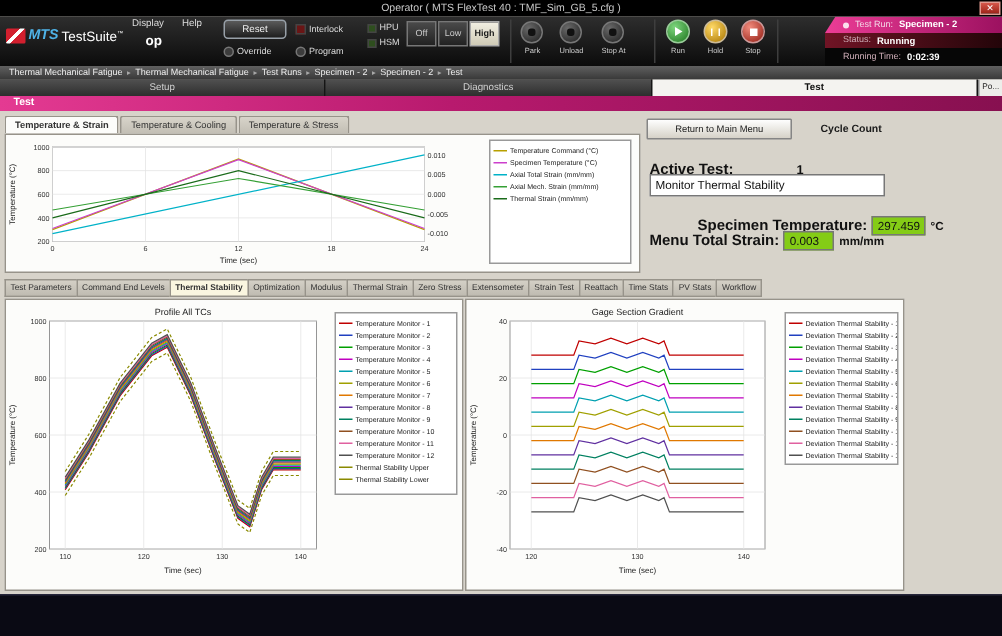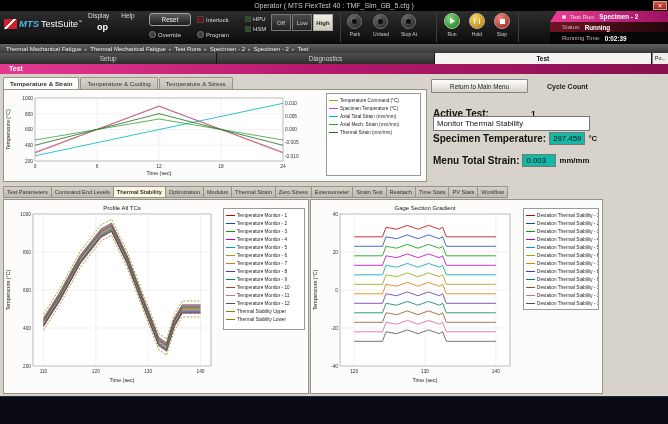--- a/index.html
+++ b/index.html
@@ -106,22 +106,22 @@
   .info-panel{position:absolute;left:429px;top:2px;width:236px;height:108px;}
   .btn-return{position:absolute;left:2px;top:3px;width:97px;height:14px;font-size:6.3px;color:#222;
     background:linear-gradient(#fefefe,#d6d2c8);border:1px solid #858585;border-radius:1px;padding:0;}
   .cycle-count{position:absolute;left:118px;top:7px;font-size:7px;font-weight:bold;color:#1a1a1a;}
   .active-row{position:absolute;left:4px;top:27px;}
   .ilabel{font-size:10px;font-weight:bold;color:#111;white-space:nowrap;}
   .active-value{margin-left:42px;font-size:8.5px;font-weight:bold;color:#111;}
   .test-name-box{position:absolute;left:4px;top:40px;width:152px;height:13px;background:#fff;border:1px solid #777;
     font-size:7.8px;line-height:13px;padding-left:3px;color:#111;}
   .reading-row{position:absolute;left:4px;display:flex;align-items:center;gap:3px;}
-  .reading-row.r0{top:56px;} .reading-row.r1{top:78px;} .reading-row.r2{top:96px;}
-  .vbox{background:#14b8a6;border:1px solid #777;padding:1px 3px;font-size:7.8px;min-width:26px;color:#111;}
+  .reading-row.r0{top:68px;margin-left:32px;} .reading-row.r1{top:78px;} .reading-row.r2{top:96px;}
+  .vbox{background:#84cc16;border:1px solid #777;padding:1px 3px;font-size:7.8px;min-width:26px;color:#111;}
   .unit{font-size:7.8px;font-weight:bold;color:#111;}
 
   
   .lower-tab-bar{position:absolute;left:3px;top:112px;display:flex;align-items:flex-end;}
   .low-tab{font-size:5.6px;padding:2px 3px;background:linear-gradient(#d4d0c6,#bfbbb1);
     border:1px solid #97938a;border-right:none;color:#333;white-space:nowrap;}
   .low-tab:last-child{border-right:1px solid #97938a;}
   .low-tab.sel{background:#faf6e0;font-weight:bold;}
 
   .footer{position:absolute;left:0;top:396px;width:668px;height:28px;background:#0a0a14;border-top:1px solid #26263a;box-sizing:border-box;}

